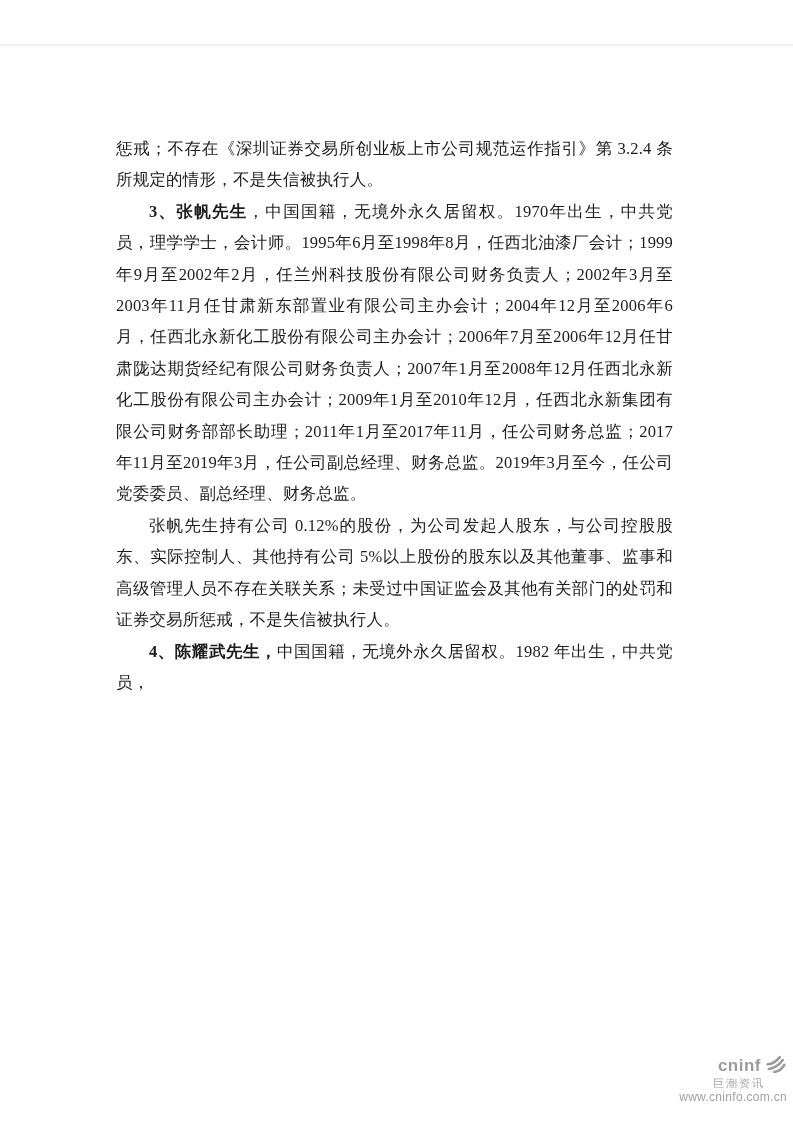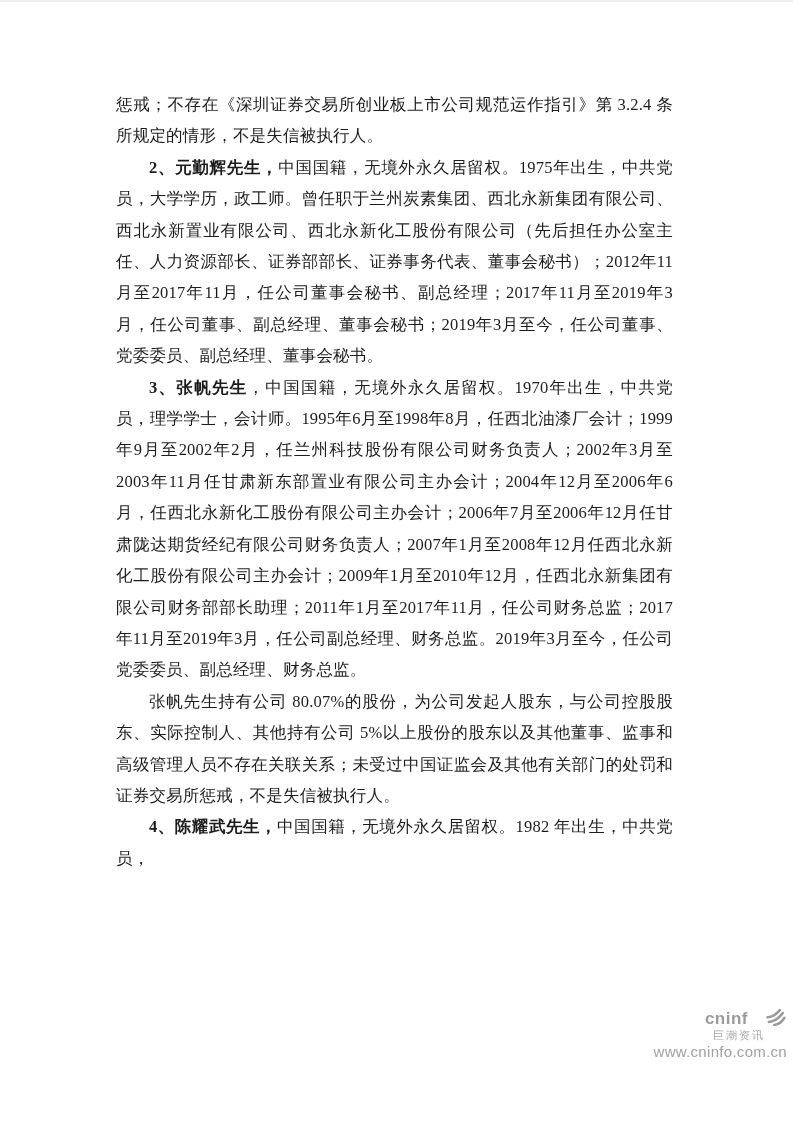--- a/index.html
+++ b/index.html
@@ -9,20 +9,21 @@
   }
   .page {
     position: relative;
     width: 793px;
     height: 1070px;
     background: #ffffff;
     overflow: hidden;
     border-top: 2px solid #f0f0f0;
     box-sizing: border-box;
     font-family: "Liberation Serif", "DejaVu Serif", serif;
+    margin-top: 44px;
   }
   .text-block {
     position: absolute;
     left: 116px;
     top: 87px;
     width: 557px;
     color: #1c1c1c;
     font-size: 16.5px;
     line-height: 31.4px;
     text-align: justify;
@@ -46,61 +47,60 @@
     text-align: right;
     color: #9b9b9b;
     font-family: "Liberation Sans", "DejaVu Sans", sans-serif;
     line-height: 1.1;
     user-select: none;
   }
   .wm-row {
     display: flex;
     align-items: center;
     justify-content: flex-end;
-    gap: 17px;
+    gap: 4px;
   }
   .wm-brand {
     font-weight: 700;
     font-size: 17px;
     letter-spacing: 0.5px;
     color: #9b9b9b;
   }
   .wm-logo {
     display: inline-block;
     margin-top: -2px;
   }
   .wm-cn {
     font-size: 11px;
     letter-spacing: 2px;
     margin-top: 0px;
     margin-right: 22px;
     color: #a5a5a5;
   }
   .wm-url {
-    font-size: 15px;
+    font-size: 12px;
     margin-top: 2px;
     letter-spacing: 0.3px;
     color: #a0a0a0;
   }
 </style>
 </head>
 <body>
 
 <div class="page">
 
   <div class="text-block">
 
     <p class="para no-indent"><b></b><span>惩戒；不存在《深圳证券交易所创业板上市公司规范运作指引》第 3.2.4 条所规定的情形，不是失信被执行人。</span></p>
 
-    <p class="para"><b>2、元勤辉先生，</b><span>中国国籍，无境外永久居留权。1975年出生，中共党员，大学学历，政工师。曾任职于兰州炭素集团、西北永新集团有限公司、西北永新置业有限公司、西北永新化工股份有限公司（先后担任办公室主任、人力资源部长、证券部部长、证券事务代表、董事会秘书）；2012年11月至2017年11月，任公司董事会秘书、副总经理；2017年11月至2019年3月，任公司董事、副总经理、董事会秘书；2019年3月至今，任公司董事、党委委员、副总经理、董事会秘书。</span></p>
 
 
     <p class="para"><b>3、张帆先生</b><span>，中国国籍，无境外永久居留权。1970年出生，中共党员，理学学士，会计师。1995年6月至1998年8月，任西北油漆厂会计；1999年9月至2002年2月，任兰州科技股份有限公司财务负责人；2002年3月至2003年11月任甘肃新东部置业有限公司主办会计；2004年12月至2006年6月，任西北永新化工股份有限公司主办会计；2006年7月至2006年12月任甘肃陇达期货经纪有限公司财务负责人；2007年1月至2008年12月任西北永新化工股份有限公司主办会计；2009年1月至2010年12月，任西北永新集团有限公司财务部部长助理；2011年1月至2017年11月，任公司财务总监；2017年11月至2019年3月，任公司副总经理、财务总监。2019年3月至今，任公司党委委员、副总经理、财务总监。</span></p>
 
-    <p class="para"><b></b><span>张帆先生持有公司 80.07%的股份，为公司发起人股东，与公司控股股东、实际控制人、其他持有公司 5%以上股份的股东以及其他董事、监事和高级管理人员不存在关联关系；未受过中国证监会及其他有关部门的处罚和证券交易所惩戒，不是失信被执行人。</span></p>
+    <p class="para"><b></b><span>张帆先生持有公司 0.12%的股份，为公司发起人股东，与公司控股股东、实际控制人、其他持有公司 5%以上股份的股东以及其他董事、监事和高级管理人员不存在关联关系；未受过中国证监会及其他有关部门的处罚和证券交易所惩戒，不是失信被执行人。</span></p>
 
     <p class="para"><b>4、陈耀武先生，</b><span>中国国籍，无境外永久居留权。1982 年出生，中共党员，</span></p>
 
   </div>
 
   <div class="watermark">
     <div class="wm-row">
       <span class="wm-brand">cninf</span>
       <span class="wm-logo">
         <svg width="22" height="19" viewBox="0 0 26 22" aria-hidden="true">

